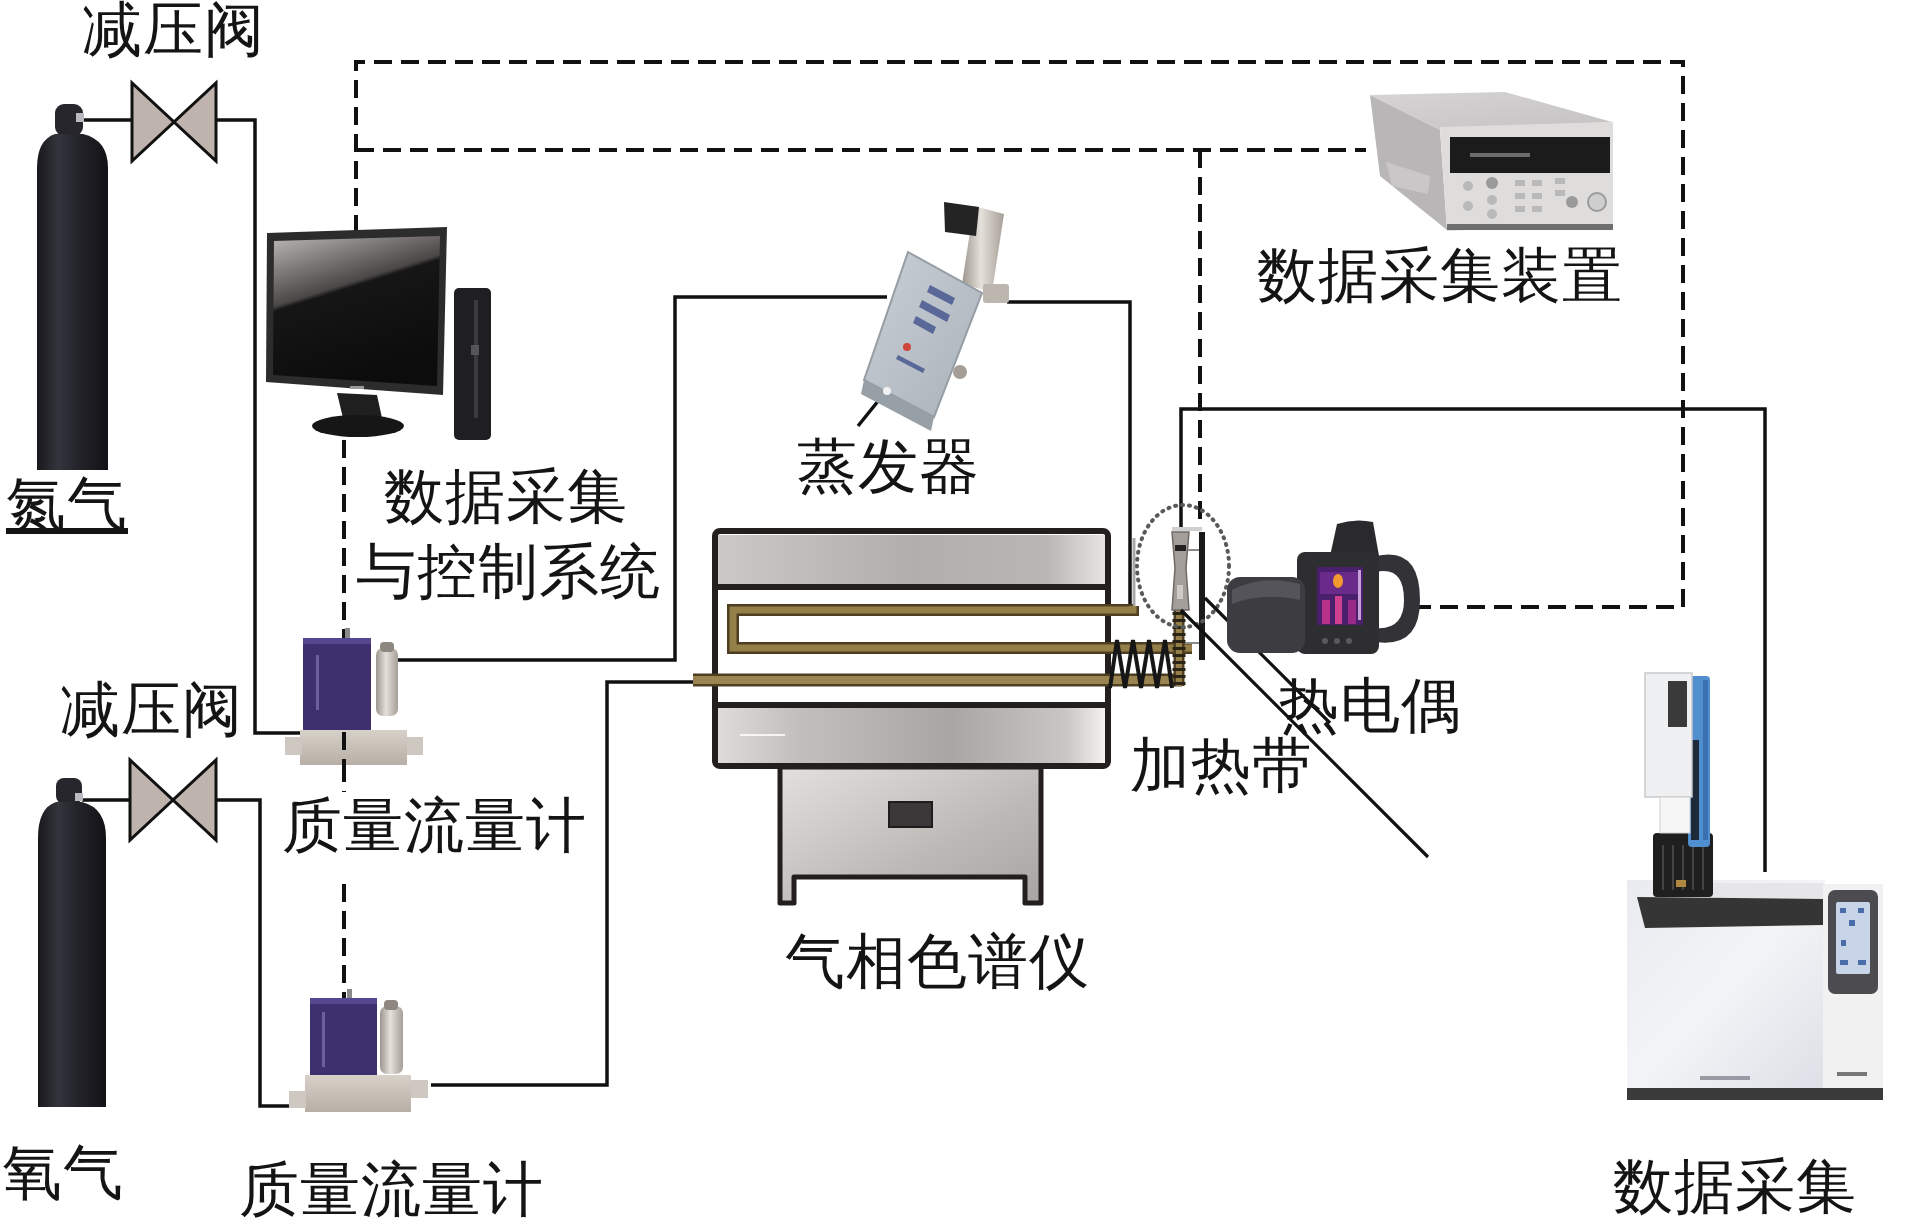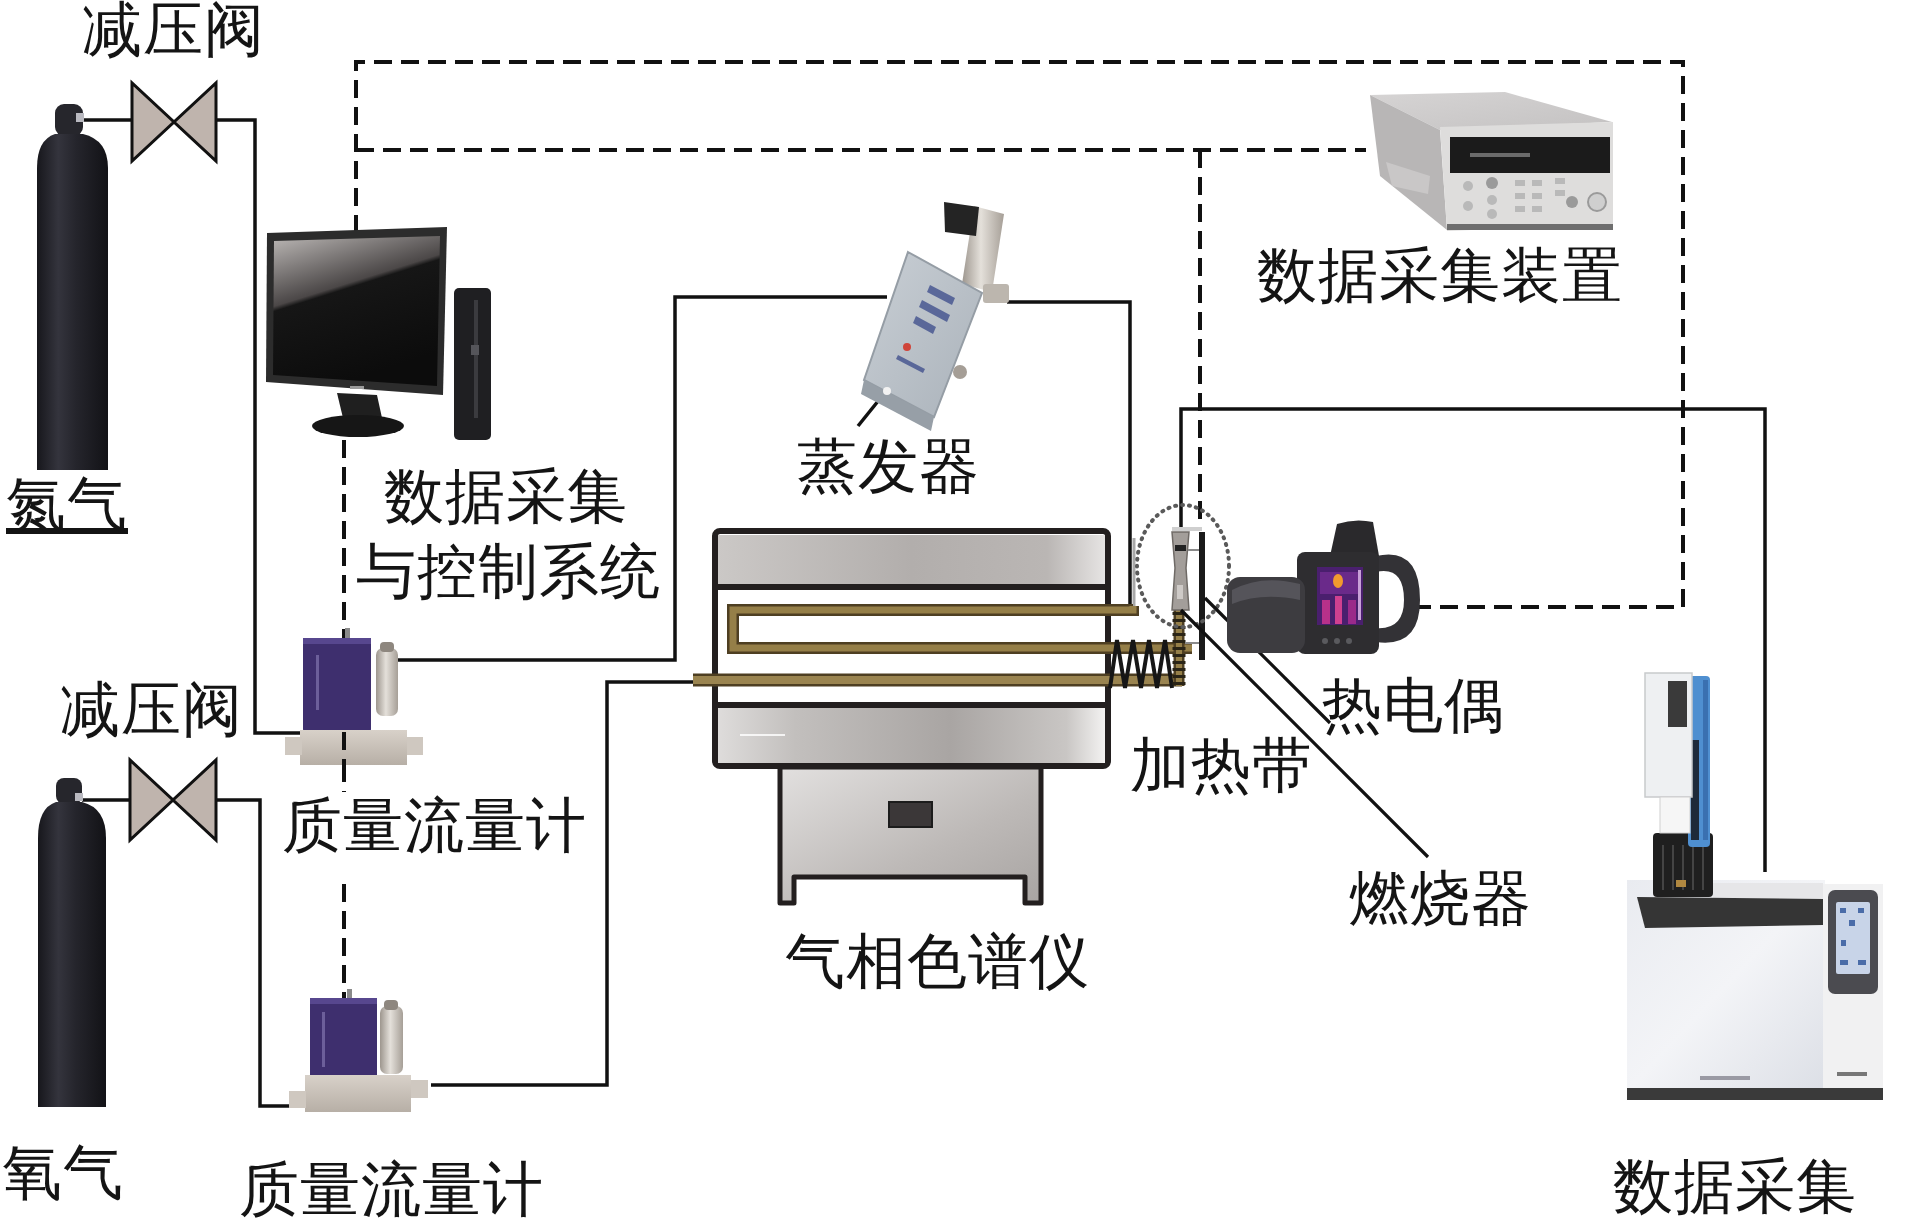--- a/index.html
+++ b/index.html
@@ -299,18 +299,17 @@
 <div class="lbl" style="left:82px;top:-1px;">减压阀</div>
 <div class="lbl" style="left:6px;top:474px;text-decoration:underline;">氮气</div>
 <div class="lbl" style="left:384px;top:466px;">数据采集</div>
 <div class="lbl" style="left:356px;top:541px;text-align:right;">与控制系统</div>
 <div class="lbl" style="left:60px;top:679px;">减压阀</div>
 <div class="lbl" style="left:282px;top:795px;">质量流量计</div>
 <div class="lbl" style="left:2px;top:1134px;margin-top:8px;">氧气</div>
 <div class="lbl" style="left:239px;top:1159px;">质量流量计</div>
 <div class="lbl" style="left:797px;top:436px;">蒸发器</div>
 <div class="lbl" style="left:1257px;top:245px;">数据采集装置</div>
-<div class="lbl" style="left:1322px;top:675px;">热电偶</div>
+<div class="lbl" style="left:1279px;top:675px;">热电偶</div>
 <div class="lbl" style="left:1108px;top:735px;margin-left:22px;">加热带</div>
-<div class="lbl" style="left:1349px;top:868px;">燃烧器</div>
 <div class="lbl" style="left:785px;top:931px;">气相色谱仪</div>
 <div class="lbl" style="left:1613px;top:1156px;">数据采集</div>
 </div>
 
 </body></html>

